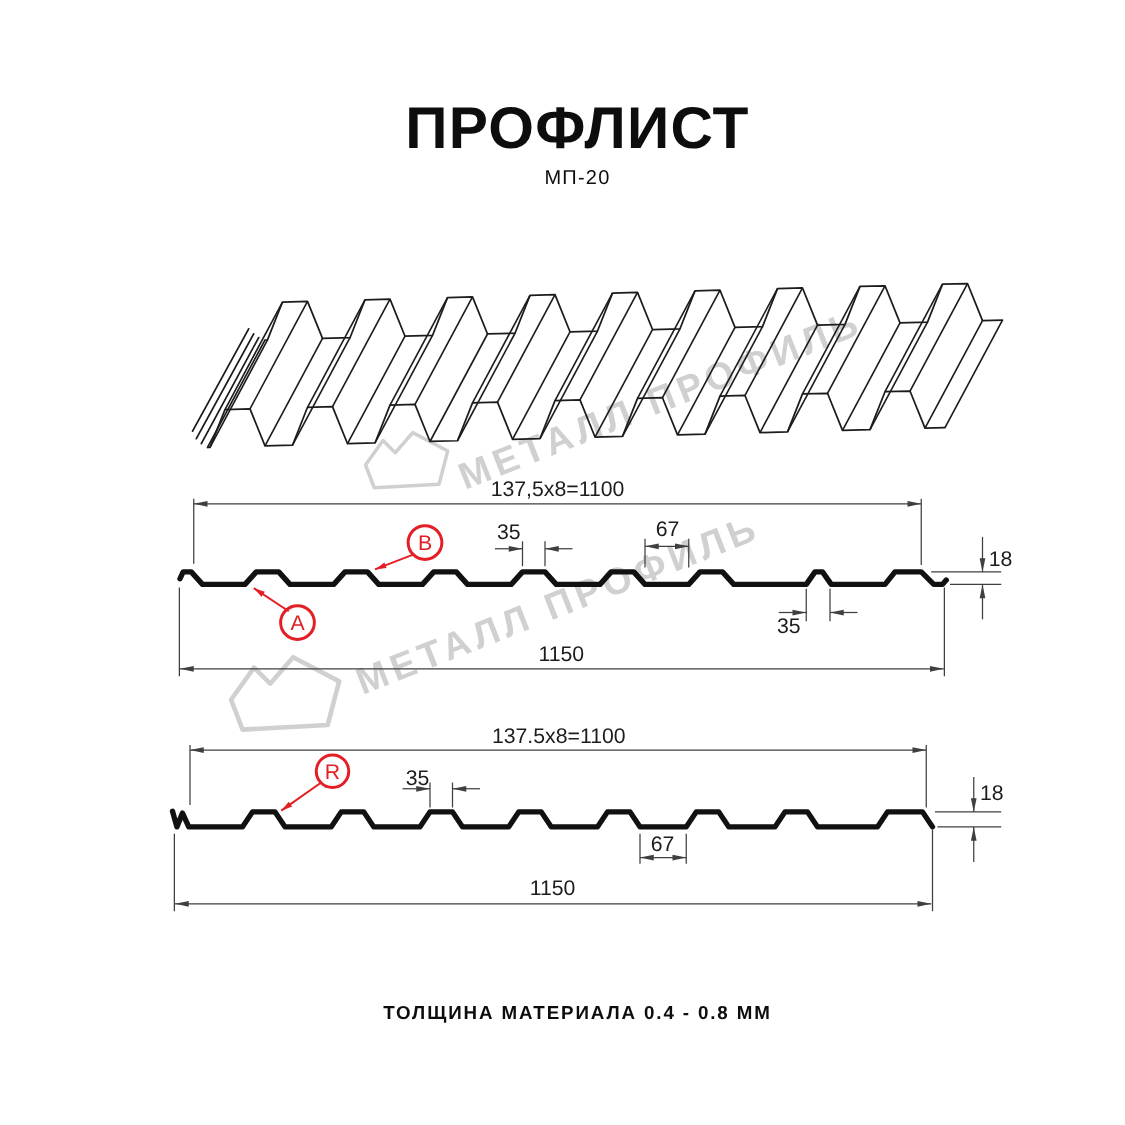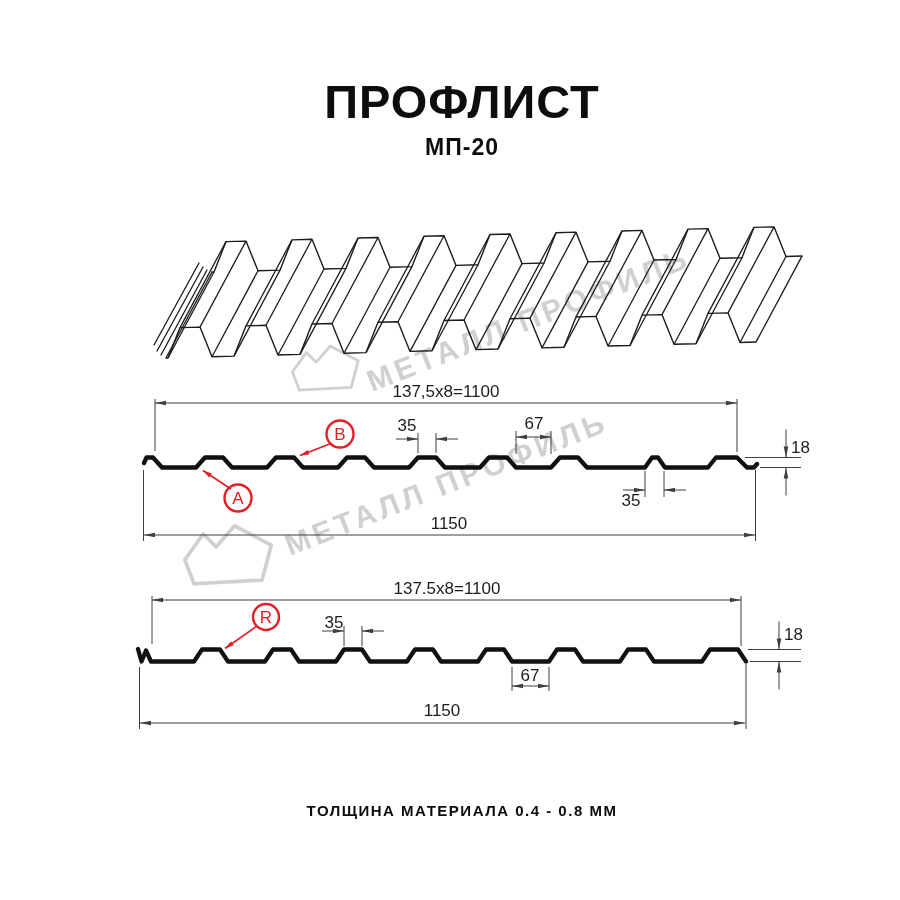--- a/index.html
+++ b/index.html
@@ -1,20 +1,20 @@
 <!DOCTYPE html>
 <html><head>
 <meta charset="utf-8">
 <style>
   html,body{margin:0;padding:0;background:#ffffff;}
   body{width:900px;height:900px;position:relative;overflow:hidden;
        font-family:"Liberation Sans", sans-serif;}
   .txt{position:absolute;left:0;right:0;text-align:center;color:#0d0d0d;padding-left:24px;}
   .title{top:74px;font-size:47px;font-weight:800;letter-spacing:1px;}
-  .subtitle{top:134px;font-size:23px;font-weight:700;letter-spacing:1px;}
+  .subtitle{top:134px;font-size:16px;font-weight:400;letter-spacing:1px;}
   .footer{top:802px;font-size:15px;font-weight:600;letter-spacing:1.5px;}
   svg text{font-family:"Liberation Sans", sans-serif;}
   .dimtxt{font-size:17px;fill:#1c1c1c;}
   .redtxt{font-size:17px;fill:#e31e24;}
   .wmtxt{font-size:30px;font-weight:bold;letter-spacing:4px;fill:#d0d0d0;}
 </style>
 </head>
 <body>
 
 

